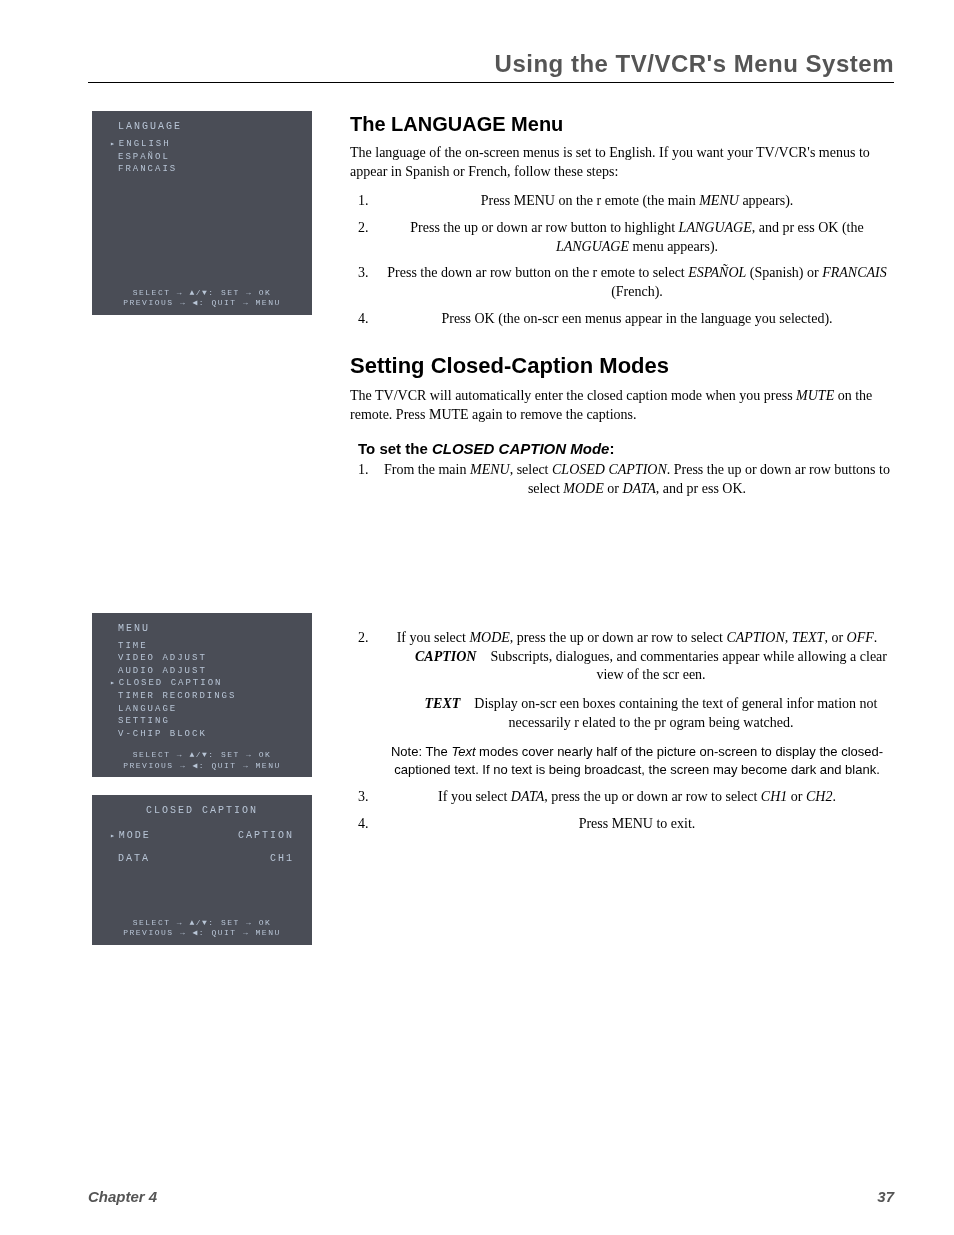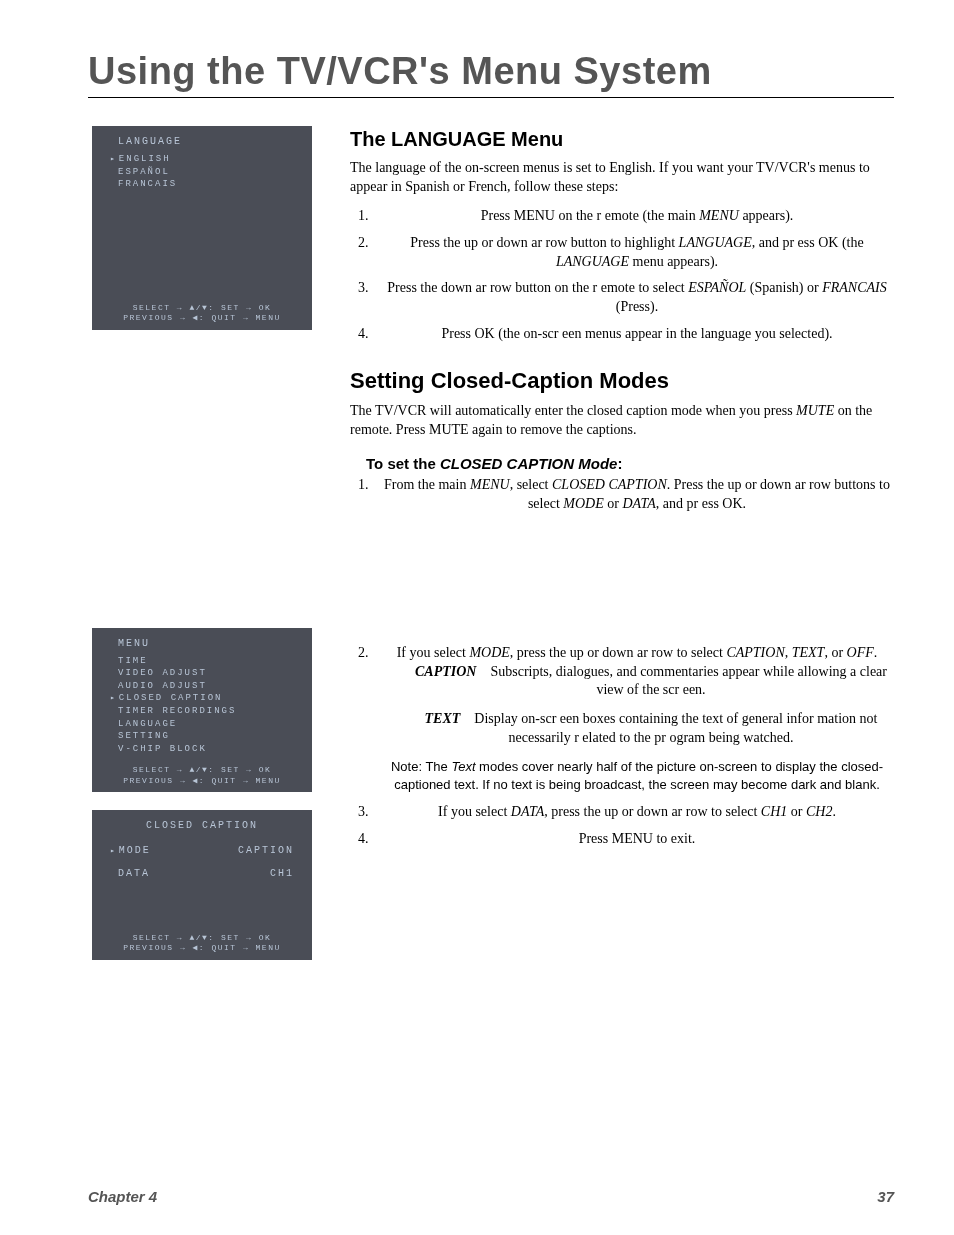--- a/index.html
+++ b/index.html
@@ -15,22 +15,23 @@
   .page {
     padding: 50px 60px 30px 88px;
     box-sizing: border-box;
     height: 100%;
     display: flex;
     flex-direction: column;
   }
   .page-title {
     font-family: Arial, Helvetica, sans-serif;
     font-weight: 900;
-    font-size: 38px;
+    font-size: 24px;
     color: #555;
+    text-align: right;
     letter-spacing: 0.5px;
     margin: 0 0 4px 0;
     font-stretch: condensed;
   }
   .title-rule {
     border: none;
     border-top: 1px solid #000;
     margin: 0 0 28px 0;
   }
   .columns {
@@ -81,21 +82,21 @@
   h2.section {
     font-family: Arial, Helvetica, sans-serif;
     font-weight: bold;
     font-size: 20px;
     margin: 0 0 6px 0;
   }
   h3.sub {
     font-family: Arial, Helvetica, sans-serif;
     font-weight: bold;
     font-size: 15px;
-    margin: 14px 0 2px 16px;
+    margin: 14px 0 2px 8px;
   }
   h2.section2 {
     font-family: Arial, Helvetica, sans-serif;
     font-weight: bold;
     font-size: 22px;
     margin: 22px 0 6px 0;
   }
   p { margin: 0 0 10px 0; }
   ol { margin: 0 0 10px 0; padding-left: 22px; }
   ol li { margin-bottom: 8px; padding-left:8px;text-align:center; }
@@ -199,21 +200,21 @@
       </div>
 
     </div>
 
     <div class="main">
       <h2 class="section">The LANGUAGE Menu</h2>
       <p>The language of the on-screen menus is set to English. If you want your TV/VCR's menus to appear in Spanish or French, follow these steps:</p>
       <ol>
         <li><span>Press MENU on the r emote (the main </span><span class="it">MENU</span><span> appears).</span></li>
         <li><span>Press the up or down ar row button to highlight </span><span class="it">LANGUAGE</span><span>, and pr ess OK (the </span><span class="it">LANGUAGE</span><span> menu appears).</span></li>
-        <li><span>Press the down ar row button on the r emote to select </span><span class="it">ESPAÑOL</span><span> (Spanish) or </span><span class="it">FRANCAIS</span><span> (Press).</span></li>
+        <li><span>Press the down ar row button on the r emote to select </span><span class="it">ESPAÑOL</span><span> (Spanish) or </span><span class="it">FRANCAIS</span><span> (French).</span></li>
         <li>Press OK (the on-scr een menus appear in the language you selected).</li>
       </ol>
 
       <h2 class="section2">Setting Closed-Caption Modes</h2>
       <p><span>The TV/VCR will automatically enter the closed caption mode when you press </span><span class="it">MUTE</span><span> on the remote. Press MUTE again to remove the captions.</span></p>
 
       <h3 class="sub"><span>To set the </span><span class="it">CLOSED CAPTION Mode</span><span>:</span></h3>
       <ol>
         <li><span>From the main </span><span class="it">MENU</span><span>, select </span><span class="it">CLOSED CAPTION</span><span>. Press the up or down ar row buttons to select </span><span class="it">MODE</span><span> or </span><span class="it">DATA</span><span>, and pr ess OK.</span></li>
       </ol>

